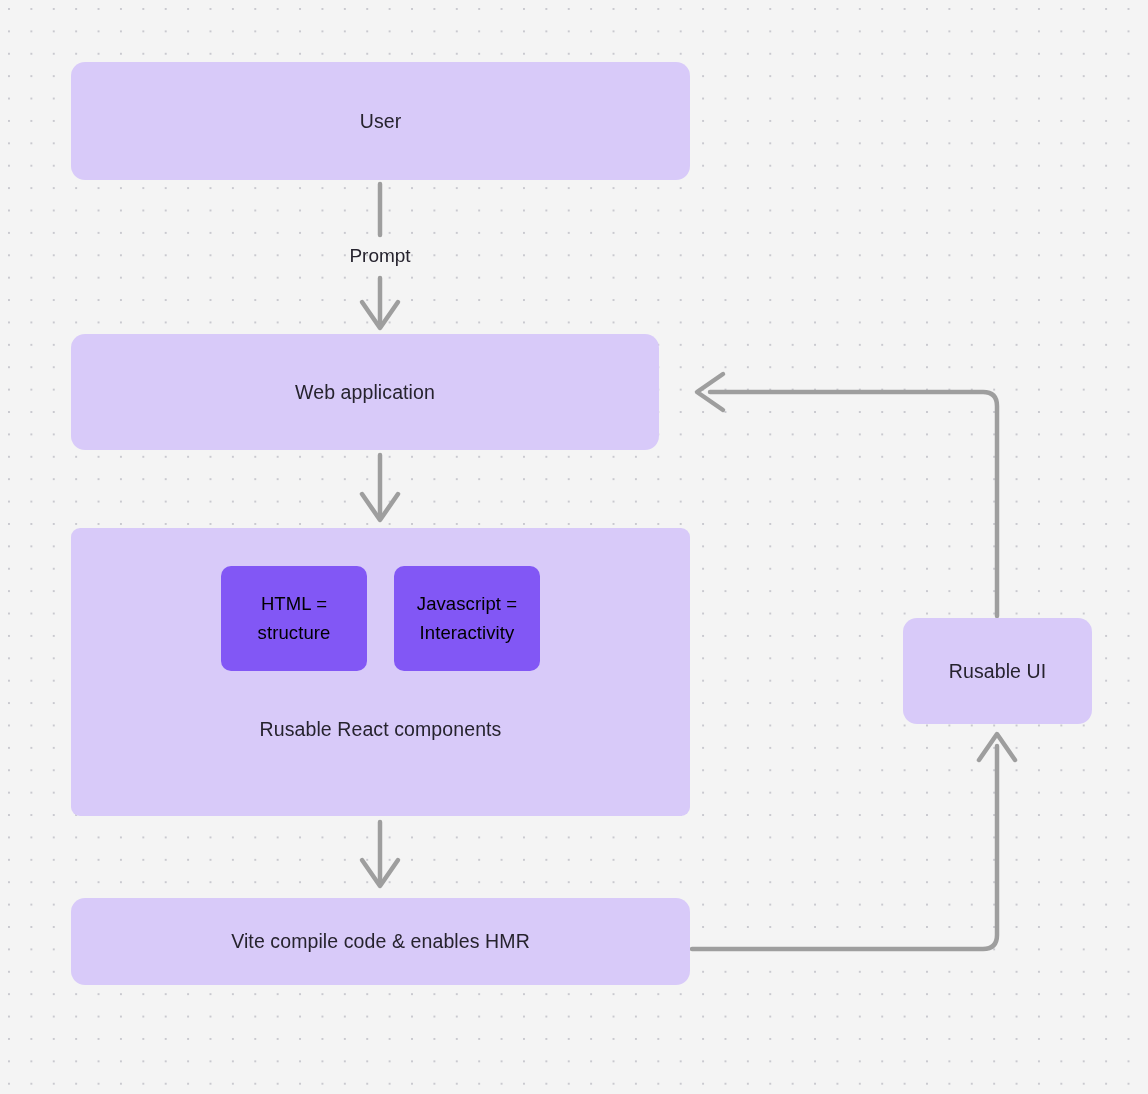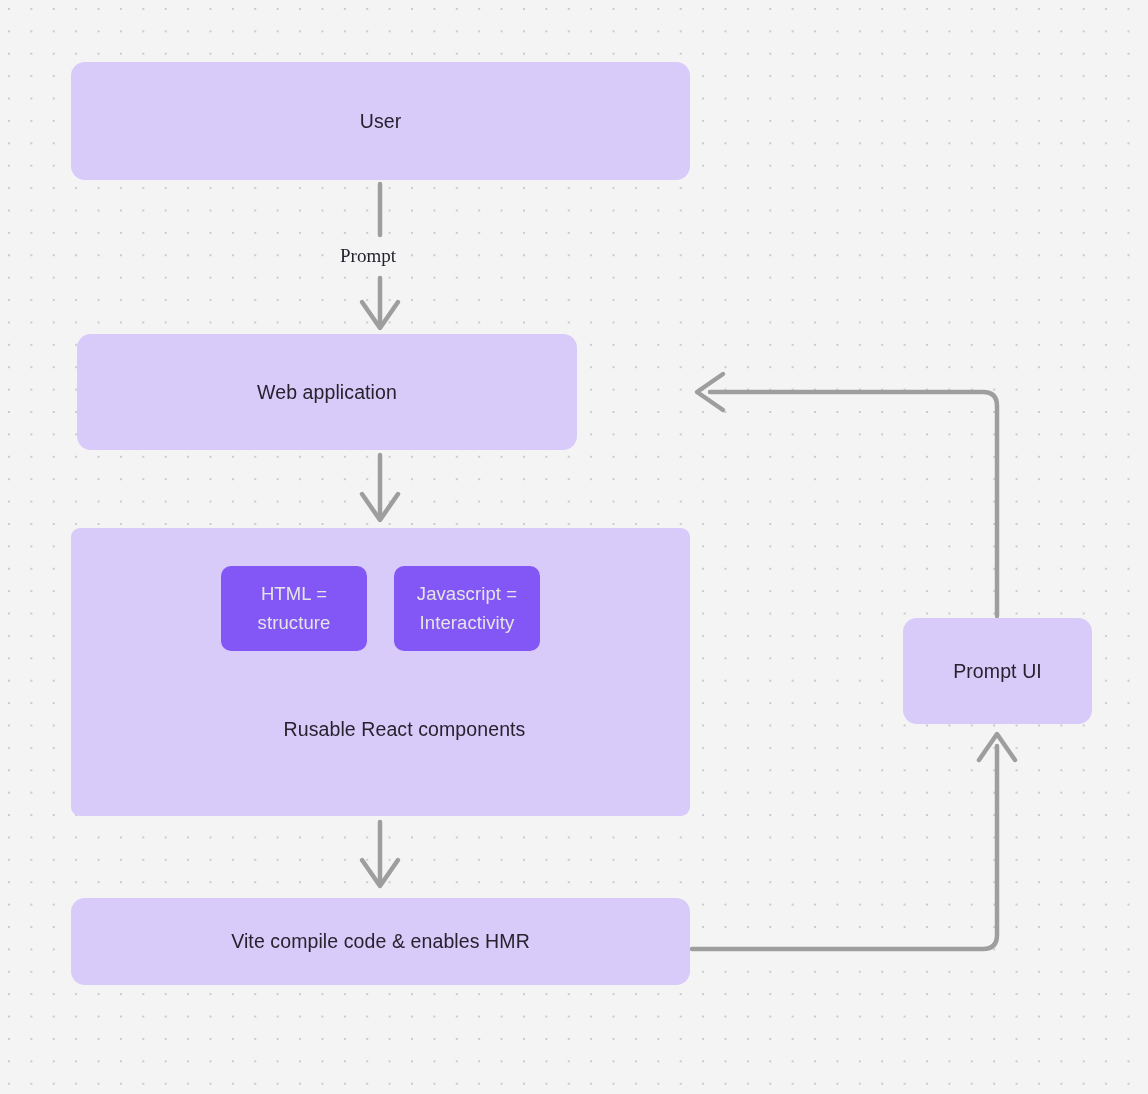--- a/index.html
+++ b/index.html
@@ -40,69 +40,68 @@
     display: flex;
     align-items: center;
     justify-content: center;
     color: #26232e;
     font-size: 19.5px;
     line-height: 1.35;
     text-align: center;
     letter-spacing: 0.1px;
   }
   .node-user      { left: 71px;  top: 62px;  width: 619px; height: 118px; }
-  .node-webapp    { left: 77px;  top: 334px; width: 500px; height: 116px; }
+  .node-webapp    { left: 71px;  top: 334px; width: 588px; height: 116px; }
   .node-group     { left: 71px;  top: 528px; width: 619px; height: 288px;
                     display: block; border-radius: 9px; }
   .node-vite      { left: 71px;  top: 898px; width: 619px; height: 87px; }
   .node-render    { left: 903px; top: 618px; width: 189px; height: 106px; }
 
   .inner-row {
     position: absolute;
     left: 0;
     top: 38px;
     width: 619px;
     display: flex;
     justify-content: center;
     gap: 27px;
   }
   .inner-box {
     box-sizing: border-box;
     width: 146px;
-    height: 85px;
+    height: 105px;
     background-color: #8257f5;
     border-radius: 10px;
     display: flex;
     align-items: center;
     justify-content: center;
-    color: #e5e5e5;
+    color: #000000;
     font-size: 18.5px;
     line-height: 1.55;
     text-align: center;
     white-space: pre-line;
   }
   .group-caption {
     position: absolute;
     left: 0;
     top: 188px;
     width: 619px;
     text-align: center;
     color: #26232e;
     font-size: 19.5px;
-    padding-left: 24px;
   }
   .edge-label {
     position: absolute;
     color: #26232e;
     font-size: 19px;
     background-color: transparent;
     text-align: center;
     white-space: nowrap;
   }
-  .label-prompt { left: 298px; top: 245px; width: 140px; font-family: Liberation Serif, serif; }
+  .label-prompt { left: 310px; top: 245px; width: 140px; }
 </style>
 </head>
 <body>
 
 <div id="canvas">
 
   <svg class="svg-layer" viewBox="0 0 1148 1094" width="1148" height="1094">
 
     <path d="M380,184 L380,235" stroke="#9e9e9e" stroke-width="4.5" fill="none" stroke-linecap="round"></path>
 
@@ -144,16 +143,16 @@
       </div>
     </div>
     <div class="group-caption">Rusable React components</div>
   </div>
 
   <div class="node node-vite">
     <span>Vite compile code &amp; enables HMR</span>
   </div>
 
   <div class="node node-render">
-    <span>Prompt UI</span>
+    <span>Rusable UI</span>
   </div>
 
 </div>
 
 </body></html>

